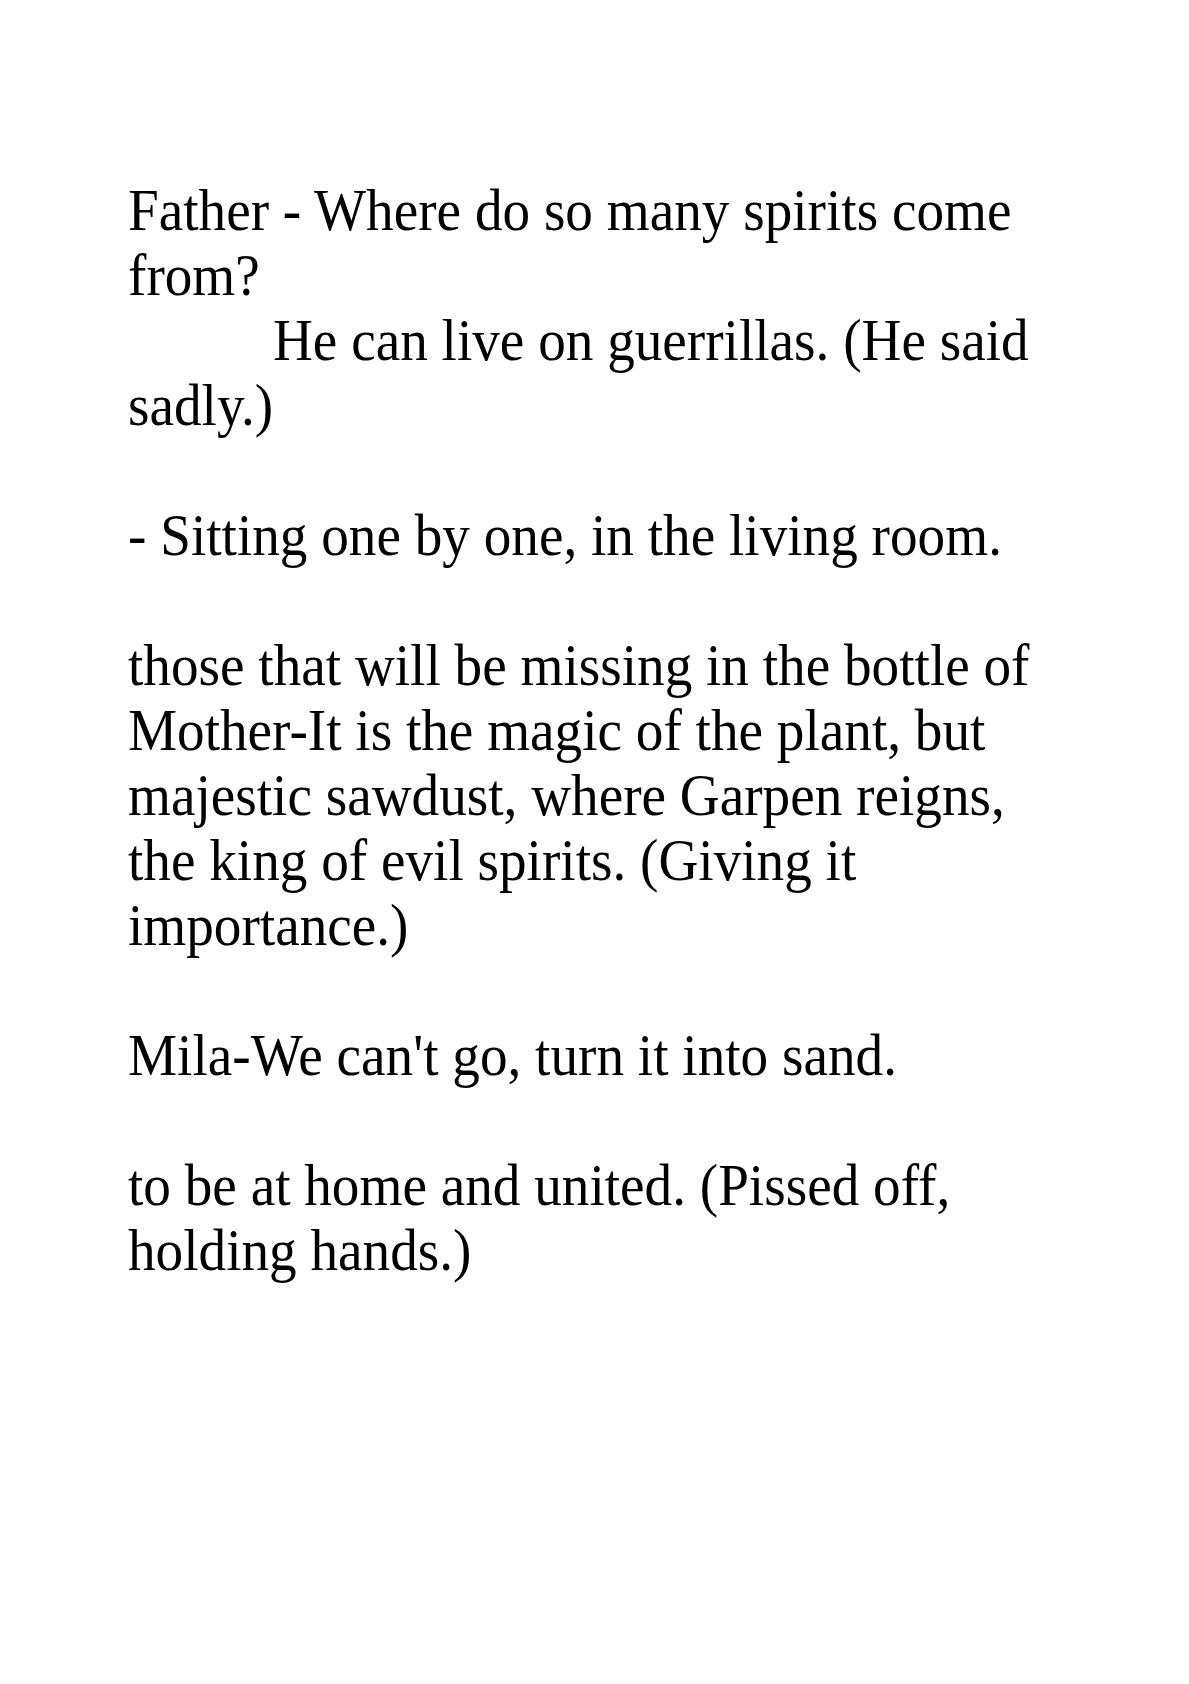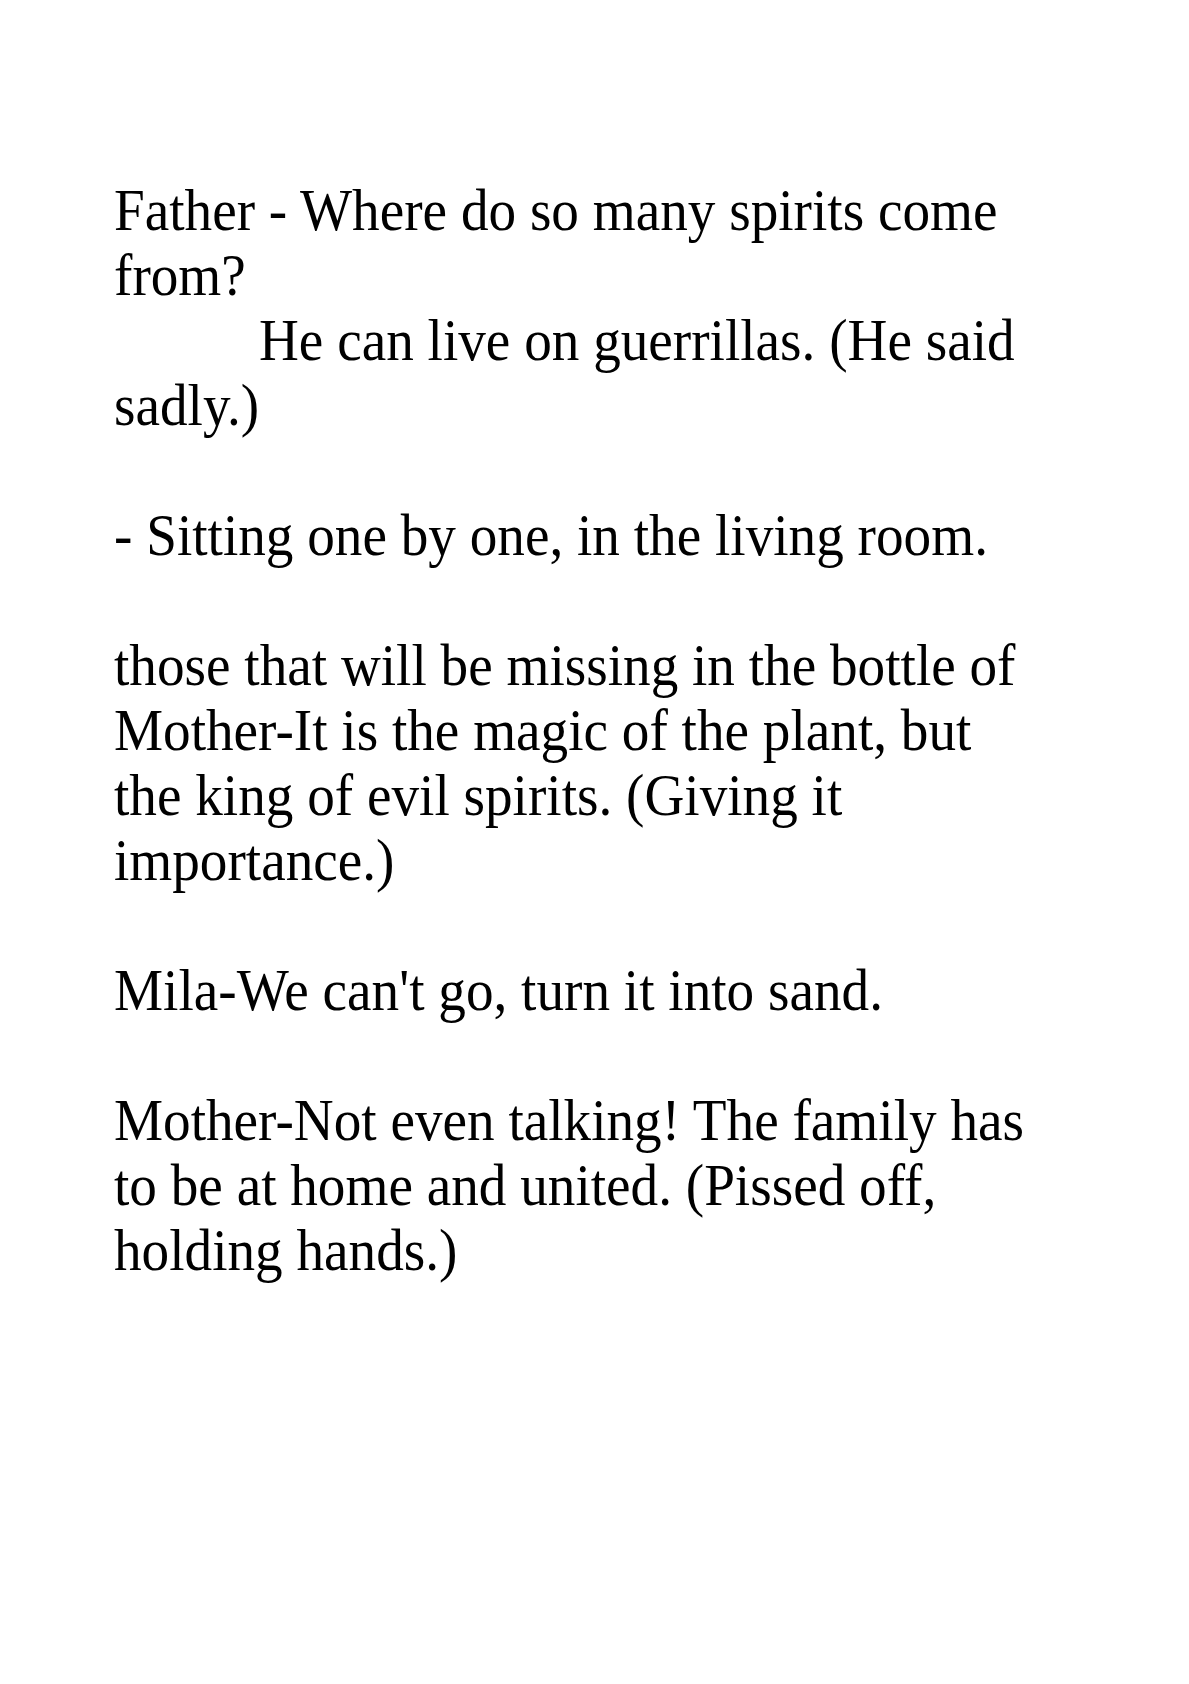--- a/index.html
+++ b/index.html
@@ -10,21 +10,21 @@
     color: #000000;
     font-family: "Liberation Serif", "DejaVu Serif", serif;
     overflow: hidden;
   }
   .page {
     box-sizing: border-box;
     width: 1189px;
     height: 1684px;
     padding: 178px 60px 0 112px;
   }
-  .para { margin: 0 0 65px 2px; font-family: Liberation Serif, serif; }
+  .para { margin: 0 0 65px 16px; font-family: Liberation Serif, serif; }
   .para:last-child { margin-bottom: 0; }
   .line {
     font-size: 60px;
     line-height: 65px;
     white-space: pre;
   }
   
   .t {
     display: inline-block;
     transform: scaleX(0.92);
@@ -46,27 +46,27 @@
     <div class="line"><span class="t">sadly.)</span></div>
   </div>
 
   <div class="para">
     <div class="line"><span class="t">- Sitting one by one, in the living room.</span></div>
   </div>
 
   <div class="para">
     <div class="line"><span class="t">those that will be missing in the bottle of</span></div>
     <div class="line"><span class="t">Mother-It is the magic of the plant, but</span></div>
+    <div class="line"><span class="t">majestic sawdust, where Garpen reigns,</span></div>
     <div class="line"><span class="t">the king of evil spirits. (Giving it</span></div>
     <div class="line"><span class="t">importance.)</span></div>
   </div>
 
   <div class="para">
     <div class="line"><span class="t">Mila-We can't go, turn it into sand.</span></div>
   </div>
 
   <div class="para">
-    <div class="line"><span class="t">Mother-Not even talking! The family has</span></div>
     <div class="line"><span class="t">to be at home and united. (Pissed off,</span></div>
     <div class="line"><span class="t">holding hands.)</span></div>
   </div>
 
 </div>
 
 </body></html>

